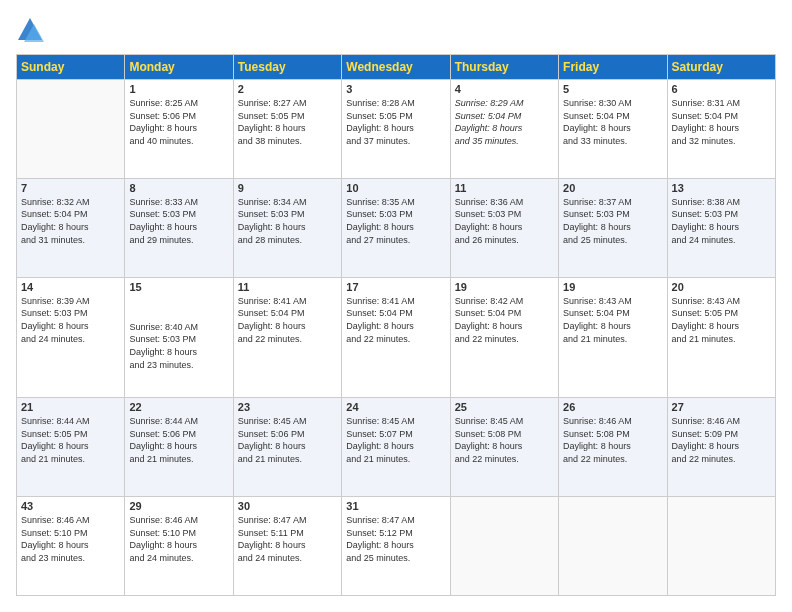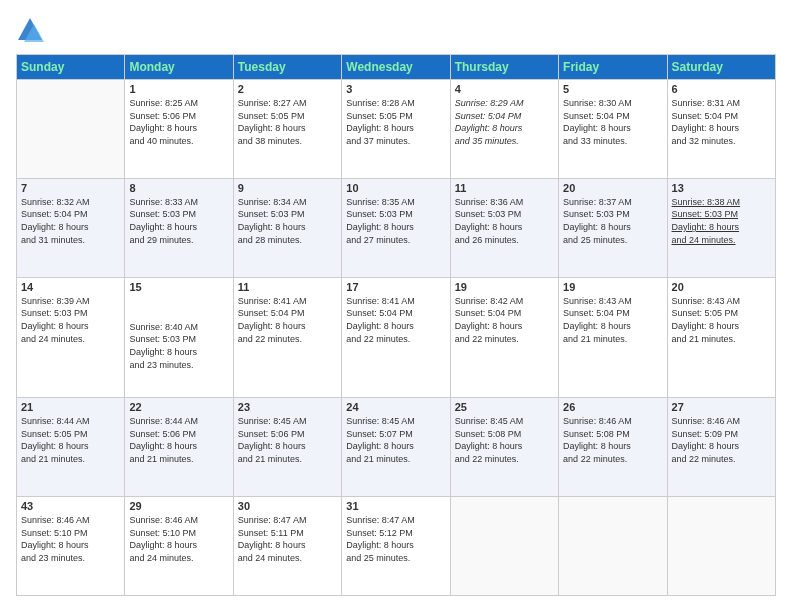--- a/index.html
+++ b/index.html
@@ -55,21 +55,21 @@
     }
     .calendar {
       flex: 1;
       border: 1px solid #ccc;
       border-collapse: collapse;
       width: 100%;
       table-layout: fixed;
     }
     .calendar th {
       background-color: #1a6fc4;
-      color: #86efac;
+      color: #fde047;
       font-size: 12px;
       font-weight: bold;
       padding: 5px 4px;
       border: 1px solid #ccc;
       text-align: left;
     }
     .calendar td {
       border: 1px solid #ccc;
       vertical-align: top;
       padding: 3px 4px;
@@ -212,21 +212,21 @@
           </td>
           <td>
             <span class="day-number">20</span>
             <div class="day-info" style="white-space: pre-line;">Sunrise: 8:37 AM
 Sunset: 5:03 PM
 Daylight: 8 hours
 and 25 minutes.</div>
           </td>
           <td>
             <span class="day-number">13</span>
-            <div class="day-info" style="white-space: pre-line; text-decoration: underline;">Sunrise: 8:38 AM
+            <div class="day-info" style="white-space: pre-line;">Sunrise: 8:38 AM
 Sunset: 5:03 PM
 Daylight: 8 hours
 and 24 minutes.</div>
           </td>
         </tr>
         <tr>
           <td>
             <span class="day-number">14</span>
             <div class="day-info" style="white-space: pre-line;">Sunrise: 8:39 AM
 Sunset: 5:03 PM

